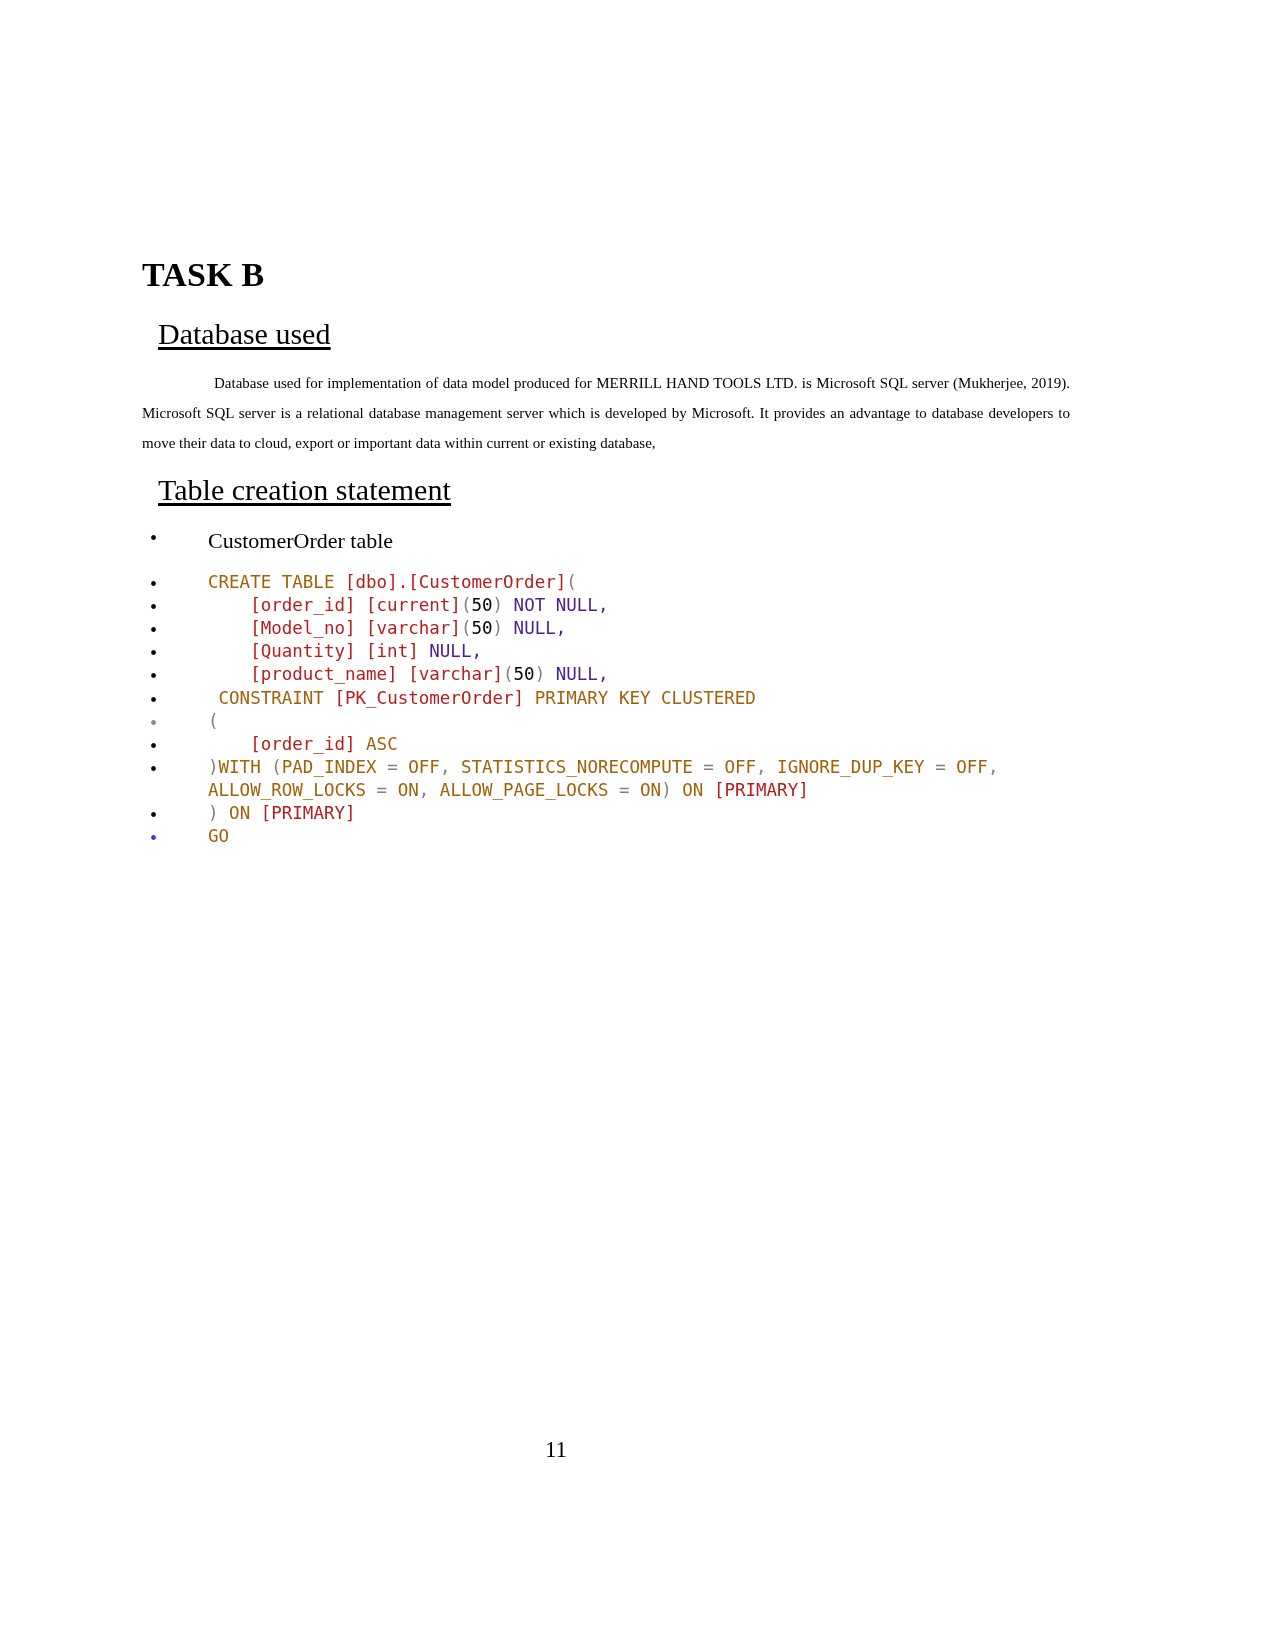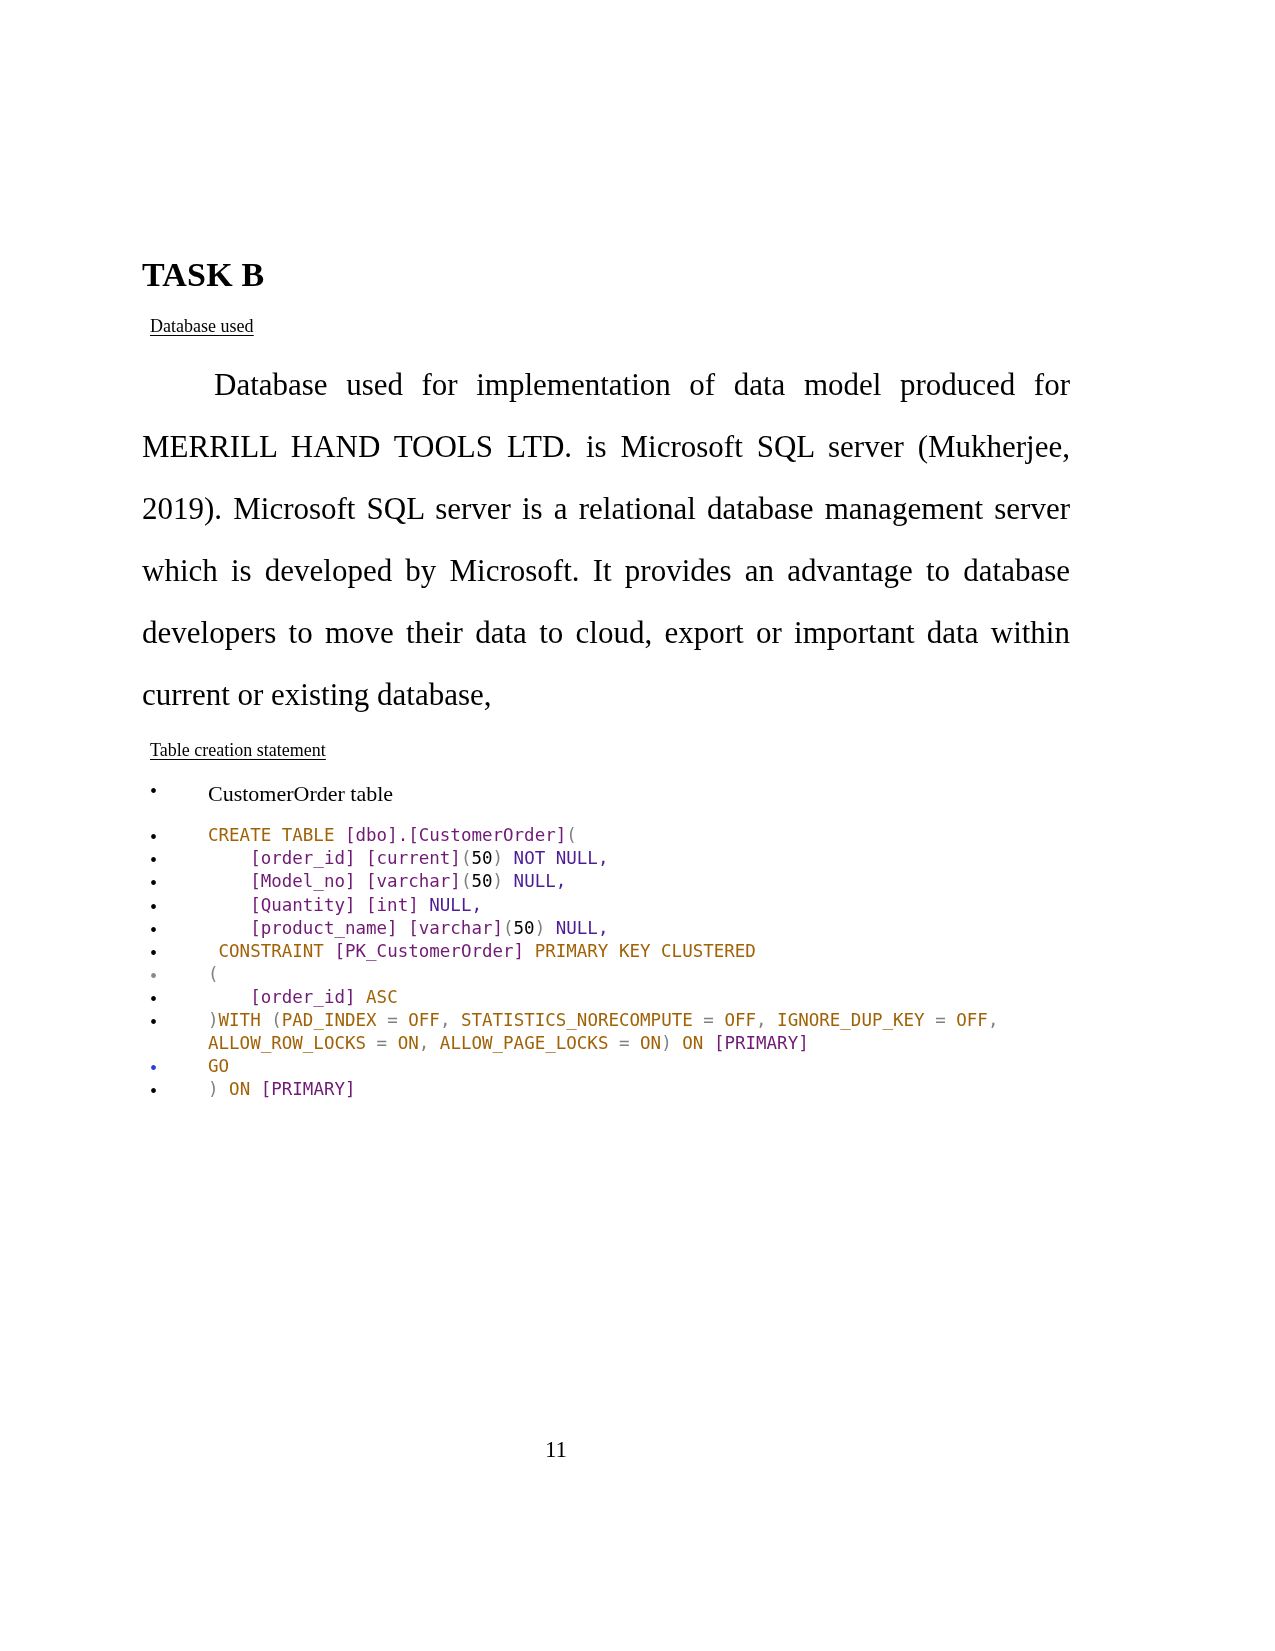--- a/index.html
+++ b/index.html
@@ -34,32 +34,32 @@
   
   .task-heading {
     font-family: "Liberation Serif", "DejaVu Serif", serif;
     font-weight: bold;
     font-size: 34px;
     letter-spacing: 0.2px;
     margin: 0 0 22px 0;
     line-height: 1.15;
   }
   .sub-heading {
-    font-size: 18px;
+    font-size: 30px;
     text-decoration: underline;
     text-underline-offset: 3px;
-    margin: 0 0 16px 8px;
+    margin: 0 0 16px 16px;
     line-height: 1.2;
     display: block;
   }
   .sub-heading span { text-decoration: underline; }
 
   
   .body-para {
-    font-size: 31px;
+    font-size: 15px;
     line-height: 2.0;
     text-align: justify;
     text-justify: inter-word;
     margin: 0 0 14px 0;
     text-indent: 72px;
   }
 
   
   .bullet-list {
     list-style: none;
@@ -107,21 +107,21 @@
     top: 0px;
     font-family: "Liberation Serif", "DejaVu Serif", serif;
     font-size: 20px;
     color: #000000;
   }
   .code-row.dot-gray::before { color: #8a8a8a; }
   .code-row.dot-blue::before { color: #2b3fd8; }
 
   
   .kw   { color: #a16207; }
-  .id   { color: #701a75; }
+  .id   { color: #b91c1c; }
   .num  { color: #000000; }
   .pun  { color: #808080; }
   .nul  { color: #4c1d95; }
 
   
   .page-number {
     position: absolute;
     left: 0;
     top: 1437px;
     width: 1112px;
@@ -167,21 +167,21 @@
       <li class="code-row">    <span class="id">[product_name] [varchar]</span><span class="pun">(</span><span class="num">50</span><span class="pun">)</span> <span class="nul">NULL,</span></li>
 
       <li class="code-row"> <span class="kw">CONSTRAINT</span> <span class="id">[PK_CustomerOrder]</span> <span class="kw">PRIMARY KEY CLUSTERED</span></li>
 
       <li class="code-row dot-gray"><span class="pun">(</span></li>
 
       <li class="code-row">    <span class="id">[order_id]</span> <span class="kw">ASC</span></li>
 
       <li class="code-row"><span class="pun">)</span><span class="kw">WITH</span> <span class="pun">(</span><span class="kw">PAD_INDEX</span> <span class="pun">=</span> <span class="kw">OFF</span><span class="pun">,</span> <span class="kw">STATISTICS_NORECOMPUTE</span> <span class="pun">=</span> <span class="kw">OFF</span><span class="pun">,</span> <span class="kw">IGNORE_DUP_KEY</span> <span class="pun">=</span> <span class="kw">OFF</span><span class="pun">,</span> <span class="kw">ALLOW_ROW_LOCKS</span> <span class="pun">=</span> <span class="kw">ON</span><span class="pun">,</span> <span class="kw">ALLOW_PAGE_LOCKS</span> <span class="pun">=</span> <span class="kw">ON</span><span class="pun">)</span> <span class="kw">ON</span> <span class="id">[PRIMARY]</span></li>
 
+      <li class="code-row"><span class="pun">)</span> <span class="kw">ON</span> <span class="id">[PRIMARY]</span></li>
+
       <li class="code-row dot-blue"><span class="kw">GO</span></li>
-
-      <li class="code-row"><span class="pun">)</span> <span class="kw">ON</span> <span class="id">[PRIMARY]</span></li>
 
     </ul>
   </div>
 
   <div class="page-number">11</div>
 </div>
 
 </body></html>

